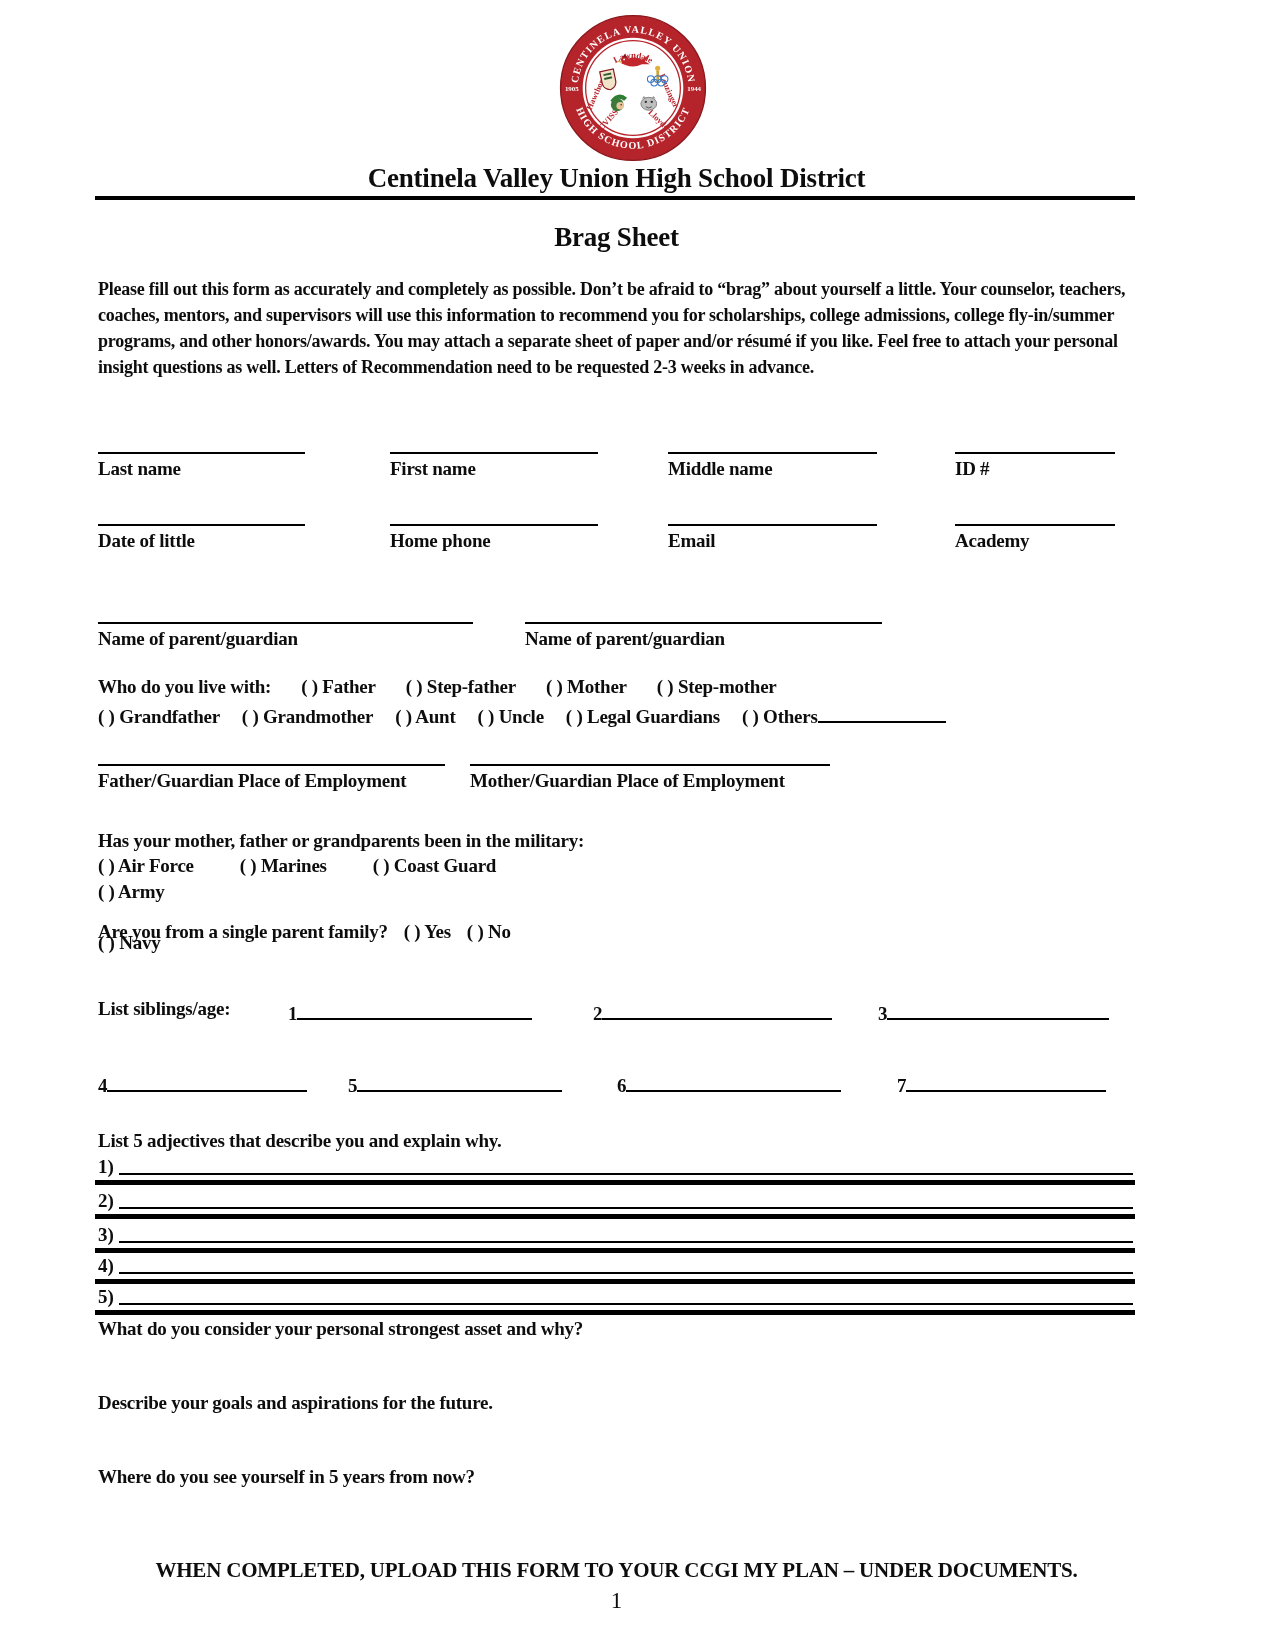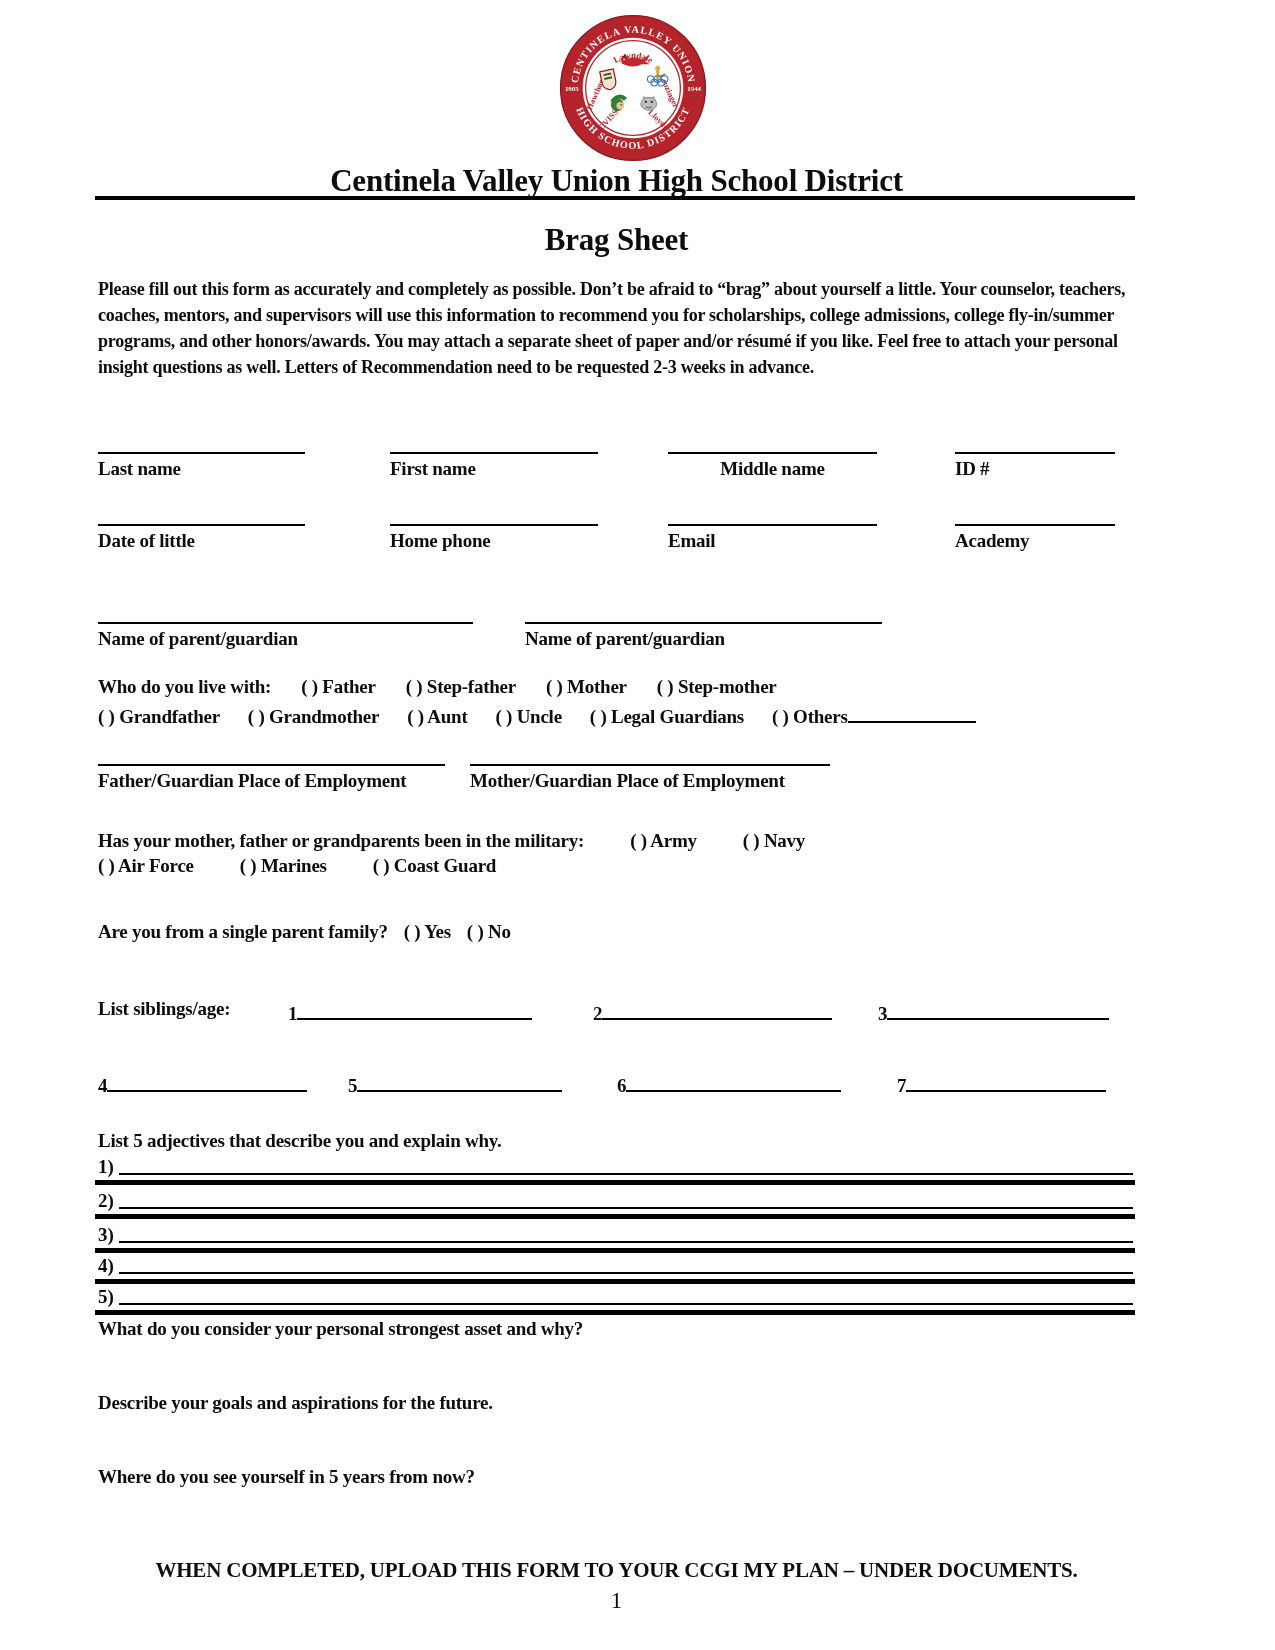--- a/index.html
+++ b/index.html
@@ -8,21 +8,21 @@
     width:1275px;
     height:1650px;
     background:#ffffff;
     font-family:"Liberation Serif","DejaVu Serif",serif;
     font-weight:700;
     color:#0d0d0d;
     overflow:hidden;
   }
   .abs{position:absolute;}
   .center{left:98px;width:1037px;text-align:center;}
-  .title{font-size:31px;letter-spacing:-0.2px;}
+  .title{font-size:27px;letter-spacing:-0.2px;}
   .rule{height:4px;background:#000;}
   .body-txt{font-size:18px;line-height:26px;letter-spacing:-0.25px;}
   .lbl{font-size:19px;letter-spacing:-0.25px;line-height:23px;margin-top:3px;white-space:nowrap;}
   .uline{height:0;border-top:2.3px solid #000;}
   .row{display:flex;align-items:baseline;white-space:nowrap;}
   .sline{display:inline-block;height:1.05em;border-bottom:2.3px solid #000;vertical-align:baseline;}
   .adj-row{display:flex;align-items:flex-end;}
   .adj-num{font-size:19px;line-height:22px;}
   .grow-line{flex:1;border-bottom:2.2px solid #000;margin:0 0 3px 5px;height:0;}
   .bar{position:absolute;left:95px;width:1040px;height:5px;background:#000;}
@@ -104,21 +104,21 @@
   <div class="abs body-txt" style="left:98px;top:276px;width:1035px;">Please fill out this form as accurately and completely as possible. Don’t be afraid to “brag” about yourself a little. Your counselor, teachers, coaches, mentors, and supervisors will use this information to recommend you for scholarships, college admissions, college fly-in/summer programs, and other honors/awards. You may attach a separate sheet of paper and/or résumé if you like. Feel free to attach your personal insight questions as well. Letters of Recommendation need to be requested 2-3 weeks in advance.</div>
 
   <div class="abs" style="left:98px;top:452px;">
     <div class="uline" style="width:207px;"></div>
     <div class="lbl">Last name</div>
   </div>
   <div class="abs" style="left:390px;top:452px;">
     <div class="uline" style="width:208px;"></div>
     <div class="lbl">First name</div>
   </div>
-  <div class="abs" style="left:668px;top:452px;text-align:center;">
+  <div class="abs" style="left:668px;top:452px;">
     <div class="uline" style="width:209px;"></div>
     <div class="lbl">Middle name</div>
   </div>
   <div class="abs" style="left:955px;top:452px;">
     <div class="uline" style="width:160px;"></div>
     <div class="lbl">ID #</div>
   </div>
 
   <div class="abs" style="left:98px;top:524px;">
     <div class="uline" style="width:207px;"></div>
@@ -146,39 +146,39 @@
     <div class="lbl">Name of parent/guardian</div>
   </div>
 
   <div class="abs row q" style="left:98px;top:676px;gap:30px;">
     <span>Who do you live with:</span>
     <span>( ) Father</span>
     <span>( ) Step-father</span>
     <span>( ) Mother</span>
     <span>( ) Step-mother</span>
   </div>
-  <div class="abs row q" style="left:98px;top:701px;gap:28px;">
+  <div class="abs row q" style="left:98px;top:701px;gap:22px;">
     <span>( ) Grandfather</span>
     <span>( ) Grandmother</span>
     <span>( ) Aunt</span>
     <span>( ) Uncle</span>
     <span>( ) Legal Guardians</span>
     <span><span>( ) Others</span><span class="sline" style="width:128px;"></span></span>
   </div>
 
   <div class="abs" style="left:98px;top:764px;">
     <div class="uline" style="width:347px;"></div>
     <div class="lbl">Father/Guardian Place of Employment</div>
   </div>
   <div class="abs" style="left:470px;top:764px;">
     <div class="uline" style="width:360px;"></div>
     <div class="lbl">Mother/Guardian Place of Employment</div>
   </div>
 
-  <div class="abs row q" style="left:98px;top:830px;gap:46px;">
+  <div class="abs row q" style="left:98px;top:830px;gap:29px;flex-direction:column;">
     <span>Has your mother, father or grandparents been in the military:</span>
     <span>( ) Army</span>
     <span>( ) Navy</span>
   </div>
   <div class="abs row q" style="left:98px;top:855px;gap:46px;">
     <span>( ) Air Force</span>
     <span>( ) Marines</span>
     <span>( ) Coast Guard</span>
   </div>
 

